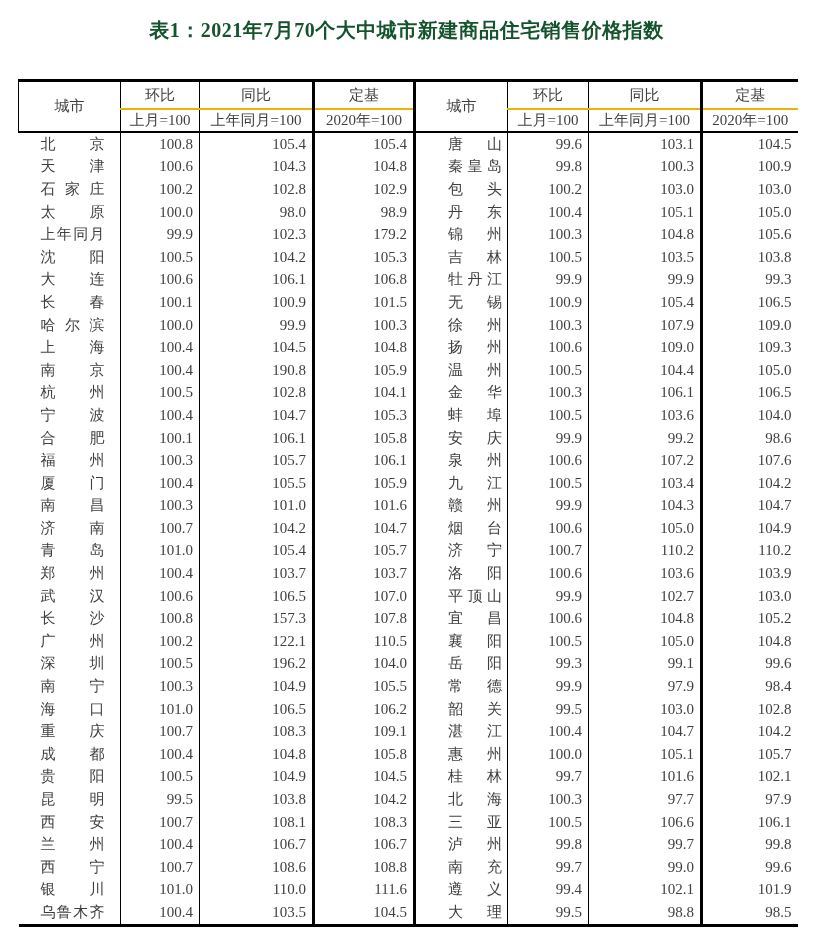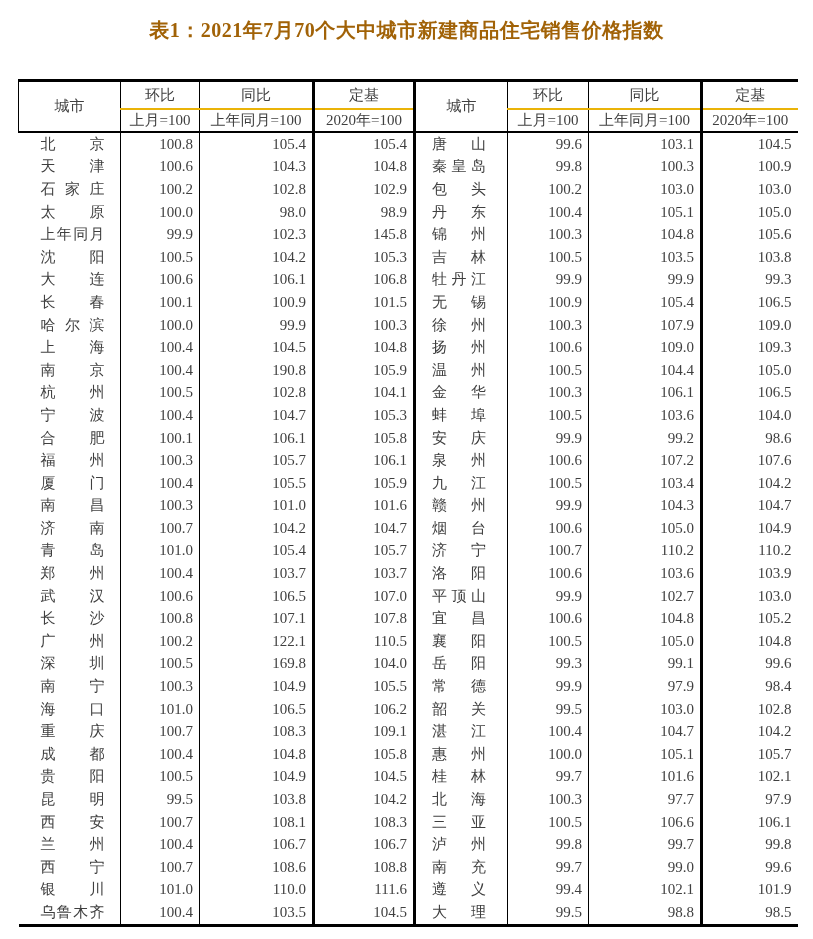--- a/index.html
+++ b/index.html
@@ -3,42 +3,42 @@
 <meta charset="utf-8">
 <style>
   html,body{margin:0;padding:0;}
   body{
     width:813px;height:939px;background:#ffffff;
     font-family:"Liberation Serif","DejaVu Serif",serif;
     color:#3f3f3f;overflow:hidden;
   }
   .title{
     margin-top:17px;text-align:center;
-    font-size:20px;font-weight:bold;color:#a16207;
+    font-size:20px;font-weight:bold;color:#14532d;
     letter-spacing:0.5px;
   }
   .table-wrap{margin:35px 0 3px 18px;}
   table{
     border-collapse:collapse;table-layout:fixed;width:779px;
     border-top:3px solid #000;border-bottom:3px solid #000;
   }
   th{font-weight:normal;font-size:15px;padding:0;text-align:center;color:#3f3f3f;}
   thead tr.h1 th{height:26px;}
   thead tr.h2 th{height:21px;border-radius:6px;}
   tbody td{height:22.6px;padding:0;font-size:15px;vertical-align:middle;}
   
   .br1{border-right:1px solid #000;}
   .bl1{border-left:1px solid #000;}
   .bl3{border-left:3px solid #000;}
   
   .hb1{border-bottom:2px solid #eab308;}
   .hb2{border-bottom:2px solid #000;}
   td.num{text-align:right;padding-right:6px;}
   td.city-l{padding-left:22px;}
-  td.city-r{padding-left:16px;}
+  td.city-r{padding-left:32px;}
   .city-name{
     display:inline-block;
     text-align:justify;text-align-last:justify;
     white-space:normal;
   }
   td.city-l .city-name{width:64px;font-family:Liberation Serif, serif;}
   td.city-r .city-name{width:54px;}
 </style>
 </head>
 <body>
@@ -115,21 +115,21 @@
           <td class="num bl3">98.9</td>
           <td class="city-r bl3 br1"><span class="city-name">丹东</span></td>
           <td class="num br1">100.4</td>
           <td class="num">105.1</td>
           <td class="num bl3">105.0</td>
         </tr>
         <tr>
           <td class="city-l br1"><span class="city-name">上年同月</span></td>
           <td class="num br1">99.9</td>
           <td class="num">102.3</td>
-          <td class="num bl3">145.8</td>
+          <td class="num bl3">179.2</td>
           <td class="city-r bl3 br1"><span class="city-name">锦州</span></td>
           <td class="num br1">100.3</td>
           <td class="num">104.8</td>
           <td class="num bl3">105.6</td>
         </tr>
         <tr>
           <td class="city-l br1"><span class="city-name">沈阳</span></td>
           <td class="num br1">100.5</td>
           <td class="num">104.2</td>
           <td class="num bl3">105.3</td>
@@ -284,41 +284,41 @@
           <td class="num">106.5</td>
           <td class="num bl3">107.0</td>
           <td class="city-r bl3 br1"><span class="city-name">平顶山</span></td>
           <td class="num br1">99.9</td>
           <td class="num">102.7</td>
           <td class="num bl3">103.0</td>
         </tr>
         <tr>
           <td class="city-l br1"><span class="city-name">长沙</span></td>
           <td class="num br1">100.8</td>
-          <td class="num">107.1</td>
+          <td class="num">157.3</td>
           <td class="num bl3">107.8</td>
           <td class="city-r bl3 br1"><span class="city-name">宜昌</span></td>
           <td class="num br1">100.6</td>
           <td class="num">104.8</td>
           <td class="num bl3">105.2</td>
         </tr>
         <tr>
           <td class="city-l br1"><span class="city-name">广州</span></td>
           <td class="num br1">100.2</td>
           <td class="num">122.1</td>
           <td class="num bl3">110.5</td>
           <td class="city-r bl3 br1"><span class="city-name">襄阳</span></td>
           <td class="num br1">100.5</td>
           <td class="num">105.0</td>
           <td class="num bl3">104.8</td>
         </tr>
         <tr>
           <td class="city-l br1"><span class="city-name">深圳</span></td>
           <td class="num br1">100.5</td>
-          <td class="num">169.8</td>
+          <td class="num">196.2</td>
           <td class="num bl3">104.0</td>
           <td class="city-r bl3 br1"><span class="city-name">岳阳</span></td>
           <td class="num br1">99.3</td>
           <td class="num">99.1</td>
           <td class="num bl3">99.6</td>
         </tr>
         <tr>
           <td class="city-l br1"><span class="city-name">南宁</span></td>
           <td class="num br1">100.3</td>
           <td class="num">104.9</td>

